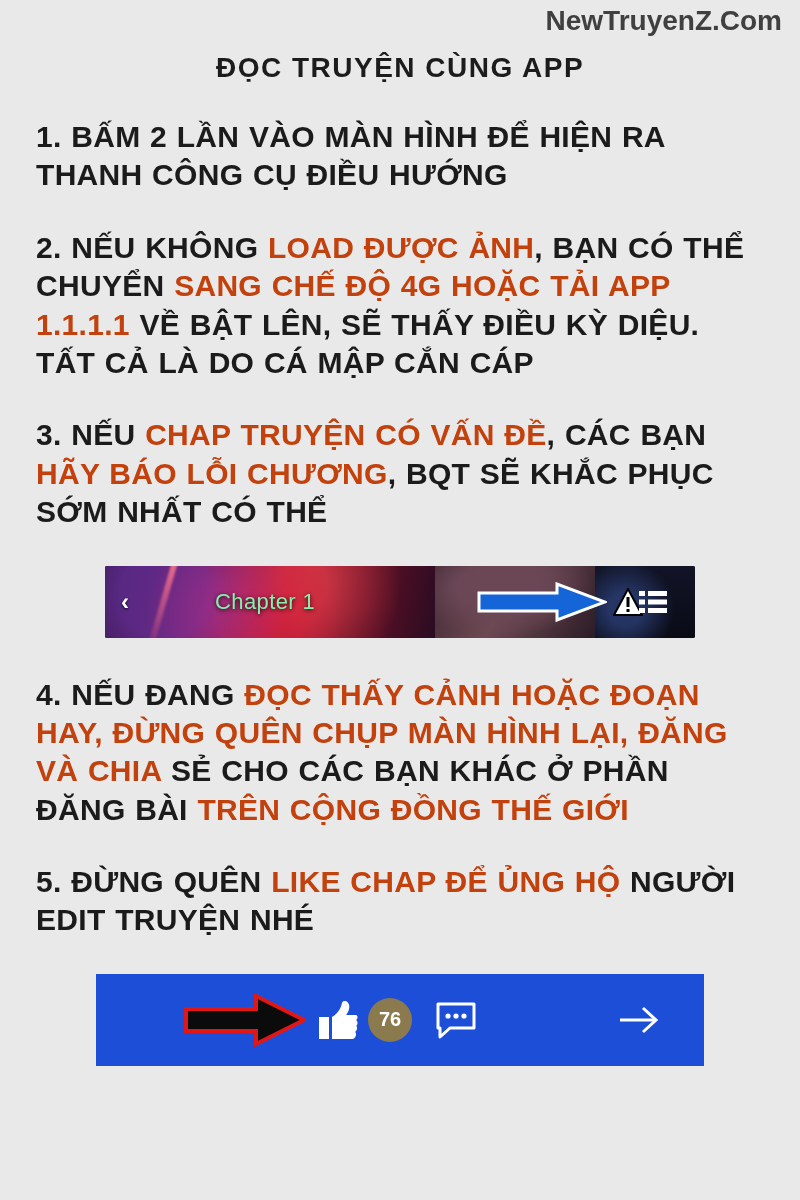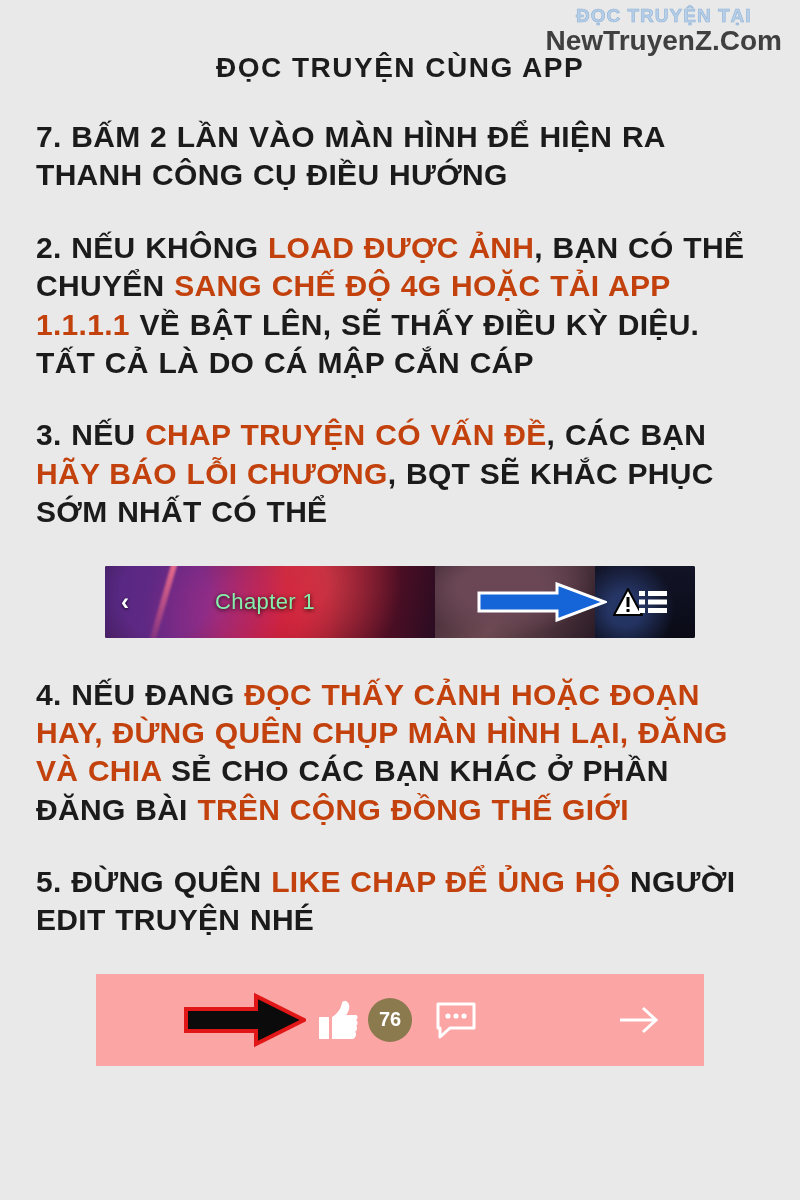--- a/index.html
+++ b/index.html
@@ -149,21 +149,21 @@
     right: 28px; top: 50%;
     transform: translateY(-50%);
     width: 28px; height: 24px;
   }
 
   
   .figure-bottombar {
     margin: 4px auto 0 auto;
     width: 608px;
     height: 92px;
-    background: #fca5a5;
+    background: #1d4ed8;
     position: relative;
   }
   .bb-red-arrow {
     position: absolute;
     left: 88px; top: 50%;
     transform: translateY(-50%);
     width: 122px; height: 56px;
   }
   .bb-like {
     position: absolute;
@@ -195,30 +195,29 @@
     position: absolute;
     right: 44px; top: 50%;
     transform: translateY(-50%);
     width: 42px; height: 34px;
   }
 </style>
 </head>
 <body>
 
 <div class="watermark">
-  <div class="wm-top">ĐỌC TRUYỆN TẠI</div>
   <div class="wm-main">NewTruyenZ.Com</div>
 </div>
 
 <h1 class="page-title">ĐỌC TRUYỆN CÙNG APP</h1>
 
 <div class="content">
 
   <p class="step">
-    <span>7. BẤM 2 LẦN VÀO MÀN HÌNH ĐỂ HIỆN RA THANH CÔNG CỤ ĐIỀU HƯỚNG</span>
+    <span>1. BẤM 2 LẦN VÀO MÀN HÌNH ĐỂ HIỆN RA THANH CÔNG CỤ ĐIỀU HƯỚNG</span>
   </p>
 
   <p class="step">
     <span>2. NẾU KHÔNG </span><span class="hl">LOAD ĐƯỢC ẢNH</span><span>, BẠN CÓ THỂ CHUYỂN </span><span class="hl">SANG CHẾ ĐỘ 4G HOẶC TẢI APP 1.1.1.1</span><span> VỀ BẬT LÊN, SẼ THẤY ĐIỀU KỲ DIỆU. TẤT CẢ LÀ DO CÁ MẬP CẮN CÁP</span>
   </p>
 
   <p class="step">
     <span>3. NẾU </span><span class="hl">CHAP TRUYỆN CÓ VẤN ĐỀ</span><span>, CÁC BẠN </span><span class="hl">HÃY BÁO LỖI CHƯƠNG</span><span>, BQT SẼ KHẮC PHỤC SỚM NHẤT CÓ THỂ</span>
   </p>
 

